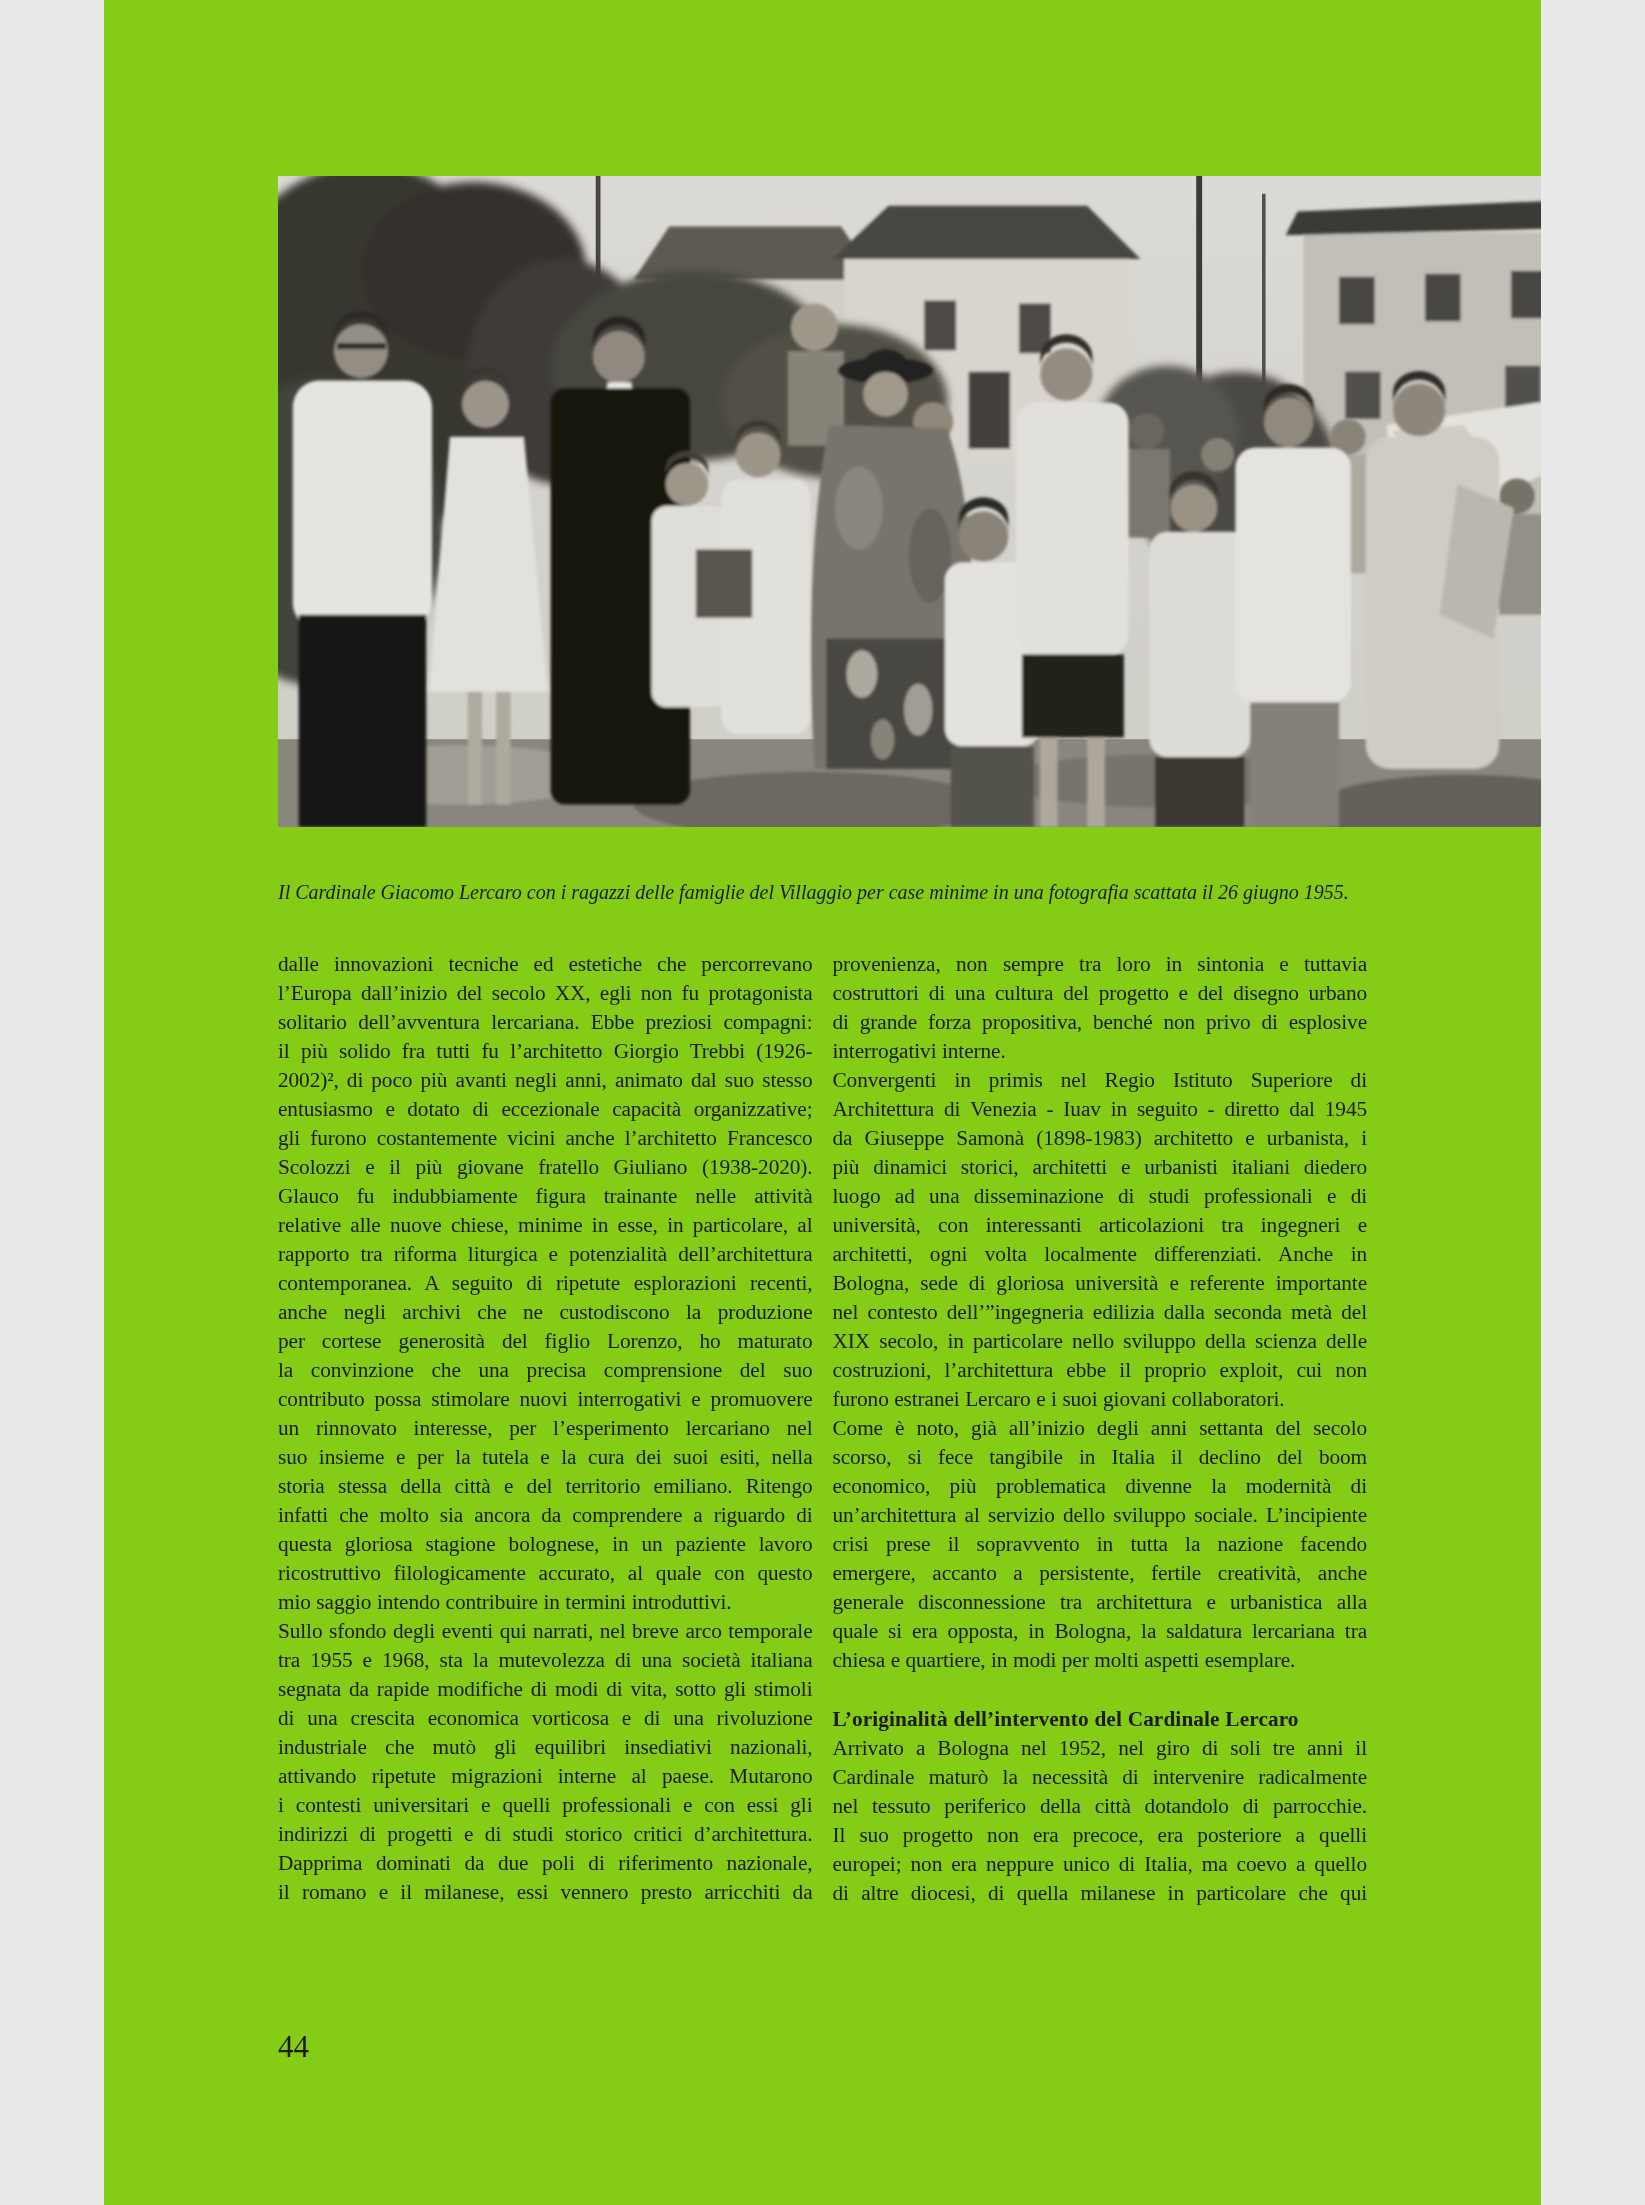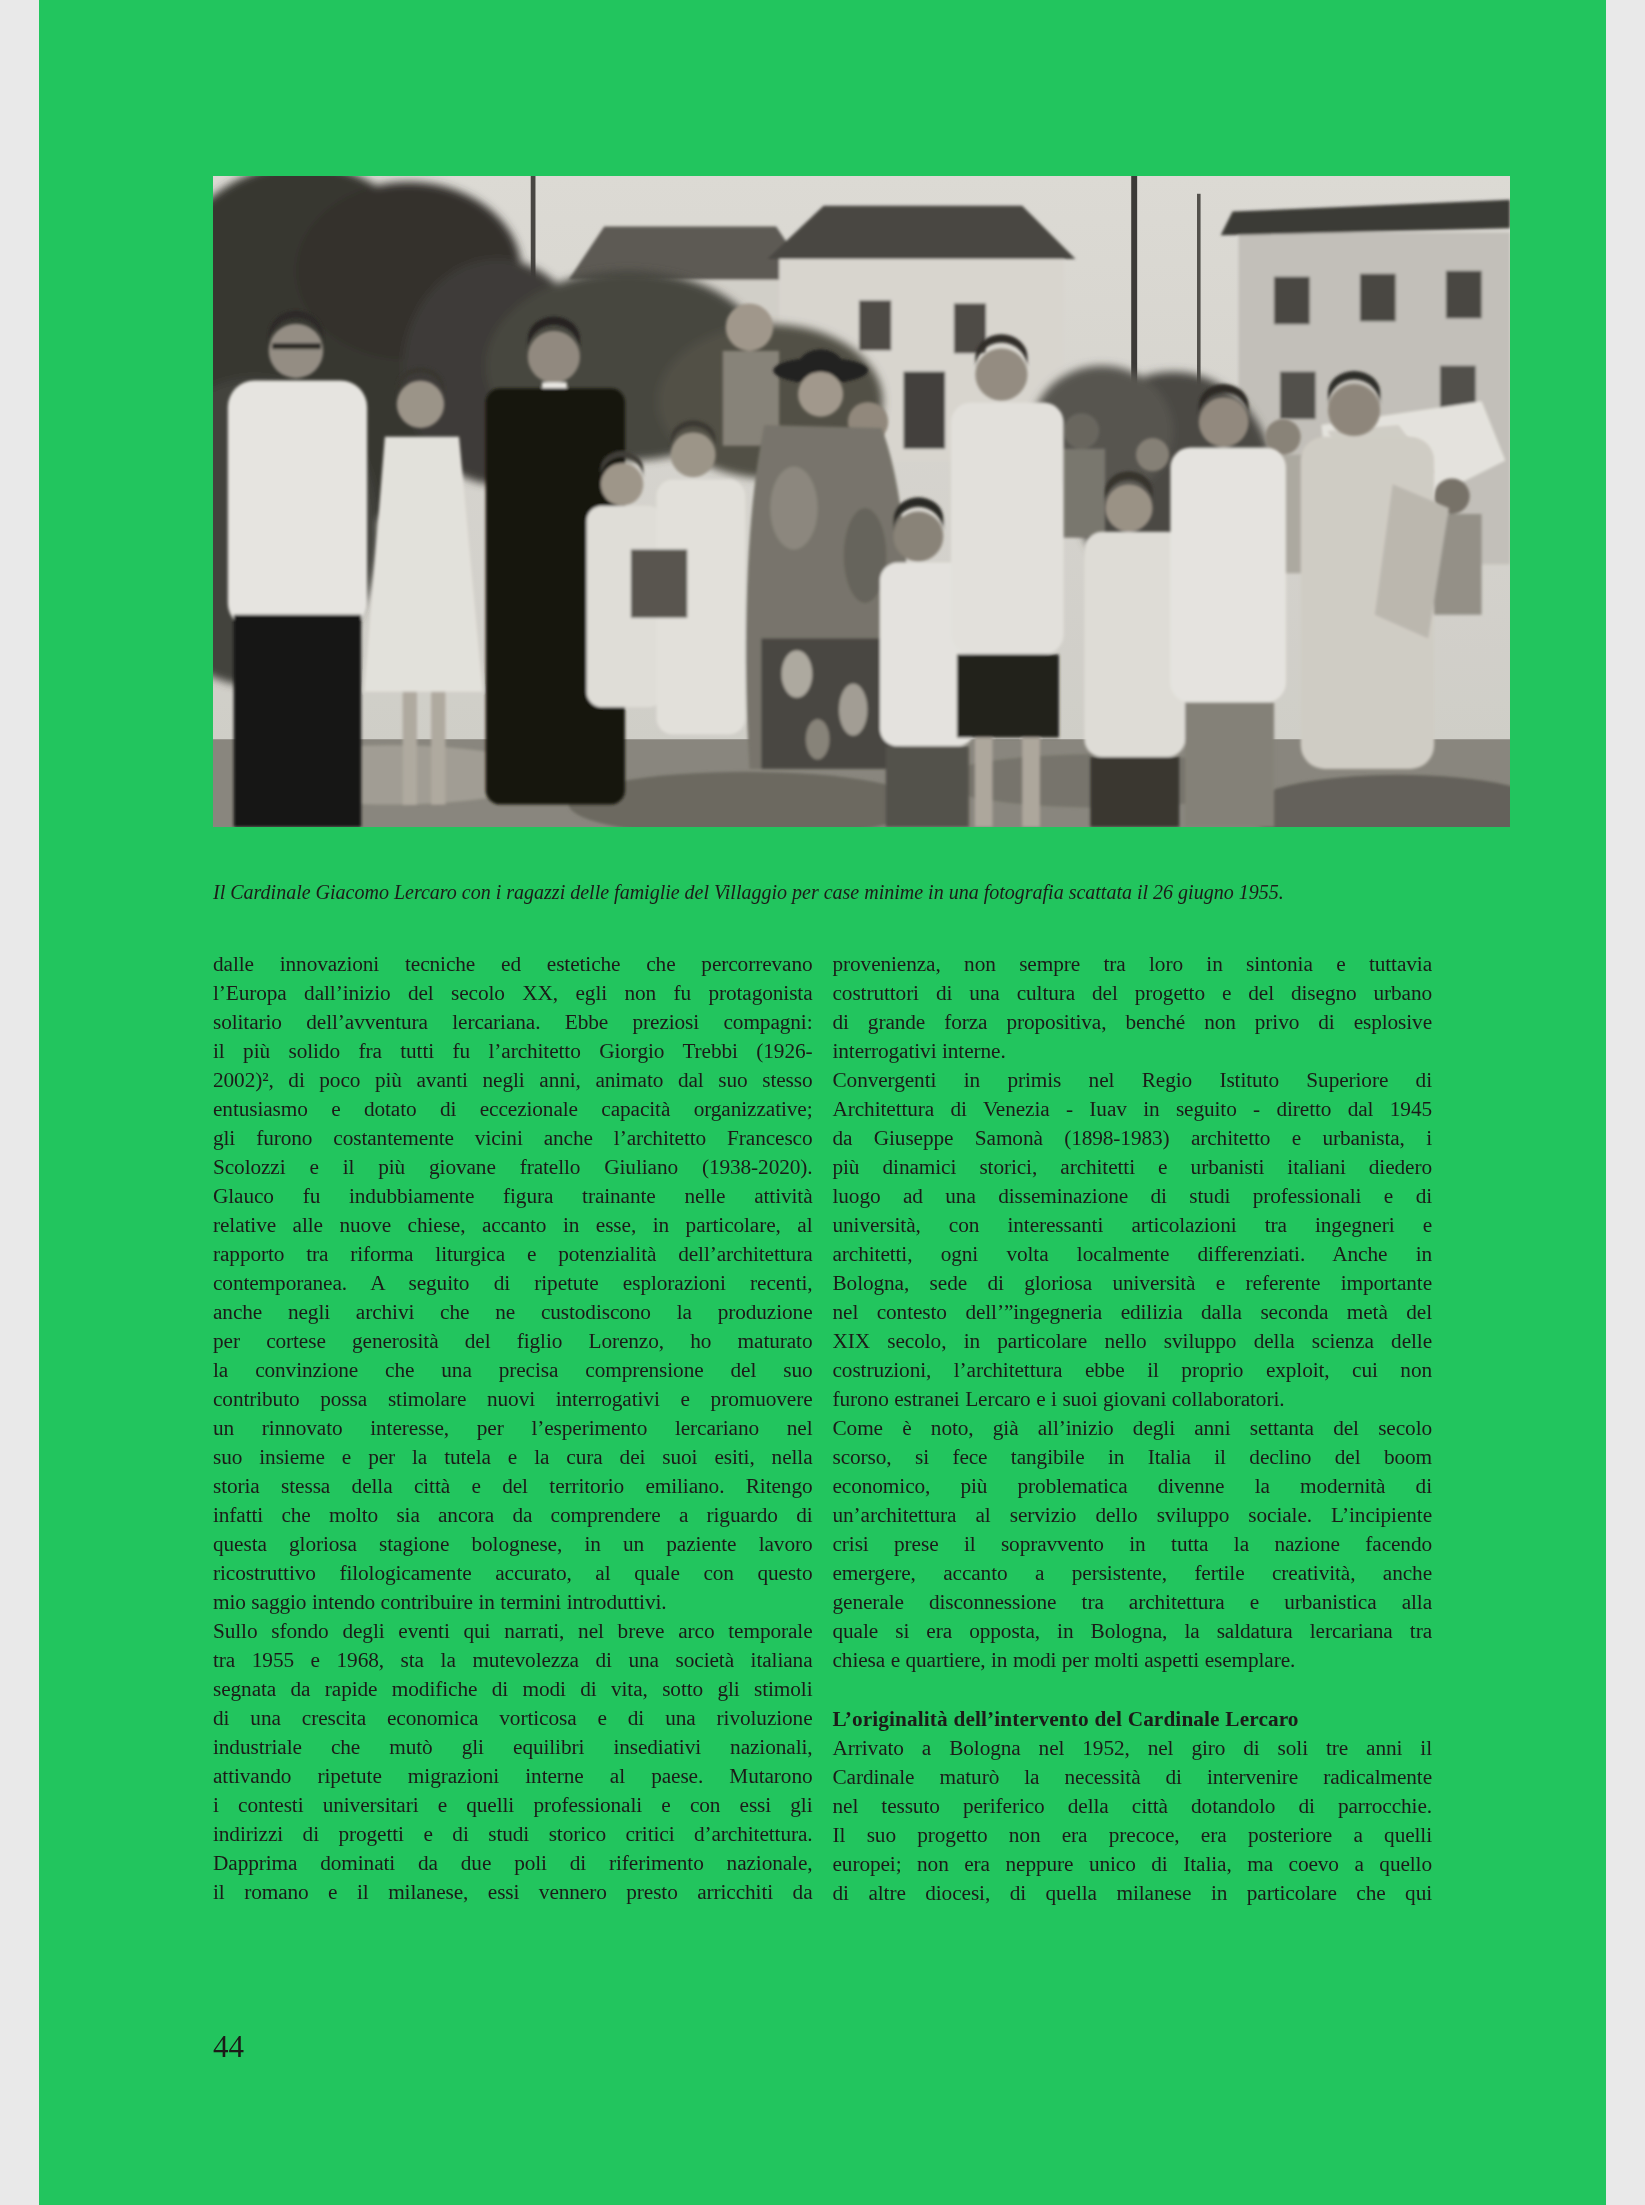--- a/index.html
+++ b/index.html
@@ -1,22 +1,22 @@
 <!DOCTYPE html>
 <html style="font-size:9.5px"><head>
 <meta charset="utf-8">
 <style>
   html, body { margin: 0; padding: 0; }
   body { background: #e9e9e9; }
   .page {
     position: relative;
-    width: 1567px;
+    width: 1437px;
     height: 2205px;
     margin: 0 auto;
-    background: #22c55e;
+    background: #84cc16;
     box-sizing: border-box;
     padding: 176px 174px 0 174px;
     font-family: "Liberation Serif", "DejaVu Serif", serif;
     color: #1c1b18;
     overflow: hidden;
   }
   figure.photo {
     margin: 0;
     width: 1297px;
     height: 651px;
@@ -218,21 +218,21 @@
     <div class="col" id="col-left">
         <div class="line s-j">dalle innovazioni tecniche ed estetiche che percorrevano</div>
         <div class="line s-j">l’Europa dall’inizio del secolo XX, egli non fu protagonista</div>
         <div class="line s-j">solitario dell’avventura lercariana. Ebbe preziosi compagni:</div>
         <div class="line s-j">il più solido fra tutti fu l’architetto Giorgio Trebbi (1926-</div>
         <div class="line s-j">2002)², di poco più avanti negli anni, animato dal suo stesso</div>
         <div class="line s-j">entusiasmo e dotato di eccezionale capacità organizzative;</div>
         <div class="line s-j">gli furono costantemente vicini anche l’architetto Francesco</div>
         <div class="line s-j">Scolozzi e il più giovane fratello Giuliano (1938-2020).</div>
         <div class="line s-j">Glauco fu indubbiamente figura trainante nelle attività</div>
-        <div class="line s-j">relative alle nuove chiese, accanto in esse, in particolare, al</div>
+        <div class="line s-j">relative alle nuove chiese, minime in esse, in particolare, al</div>
         <div class="line s-j">rapporto tra riforma liturgica e potenzialità dell’architettura</div>
         <div class="line s-j">contemporanea. A seguito di ripetute esplorazioni recenti,</div>
         <div class="line s-j">anche negli archivi che ne custodiscono la produzione</div>
         <div class="line s-j">per cortese generosità del figlio Lorenzo, ho maturato</div>
         <div class="line s-j">la convinzione che una precisa comprensione del suo</div>
         <div class="line s-j">contributo possa stimolare nuovi interrogativi e promuovere</div>
         <div class="line s-j">un rinnovato interesse, per l’esperimento lercariano nel</div>
         <div class="line s-j">suo insieme e per la tutela e la cura dei suoi esiti, nella</div>
         <div class="line s-j">storia stessa della città e del territorio emiliano. Ritengo</div>
         <div class="line s-j">infatti che molto sia ancora da comprendere a riguardo di</div>

